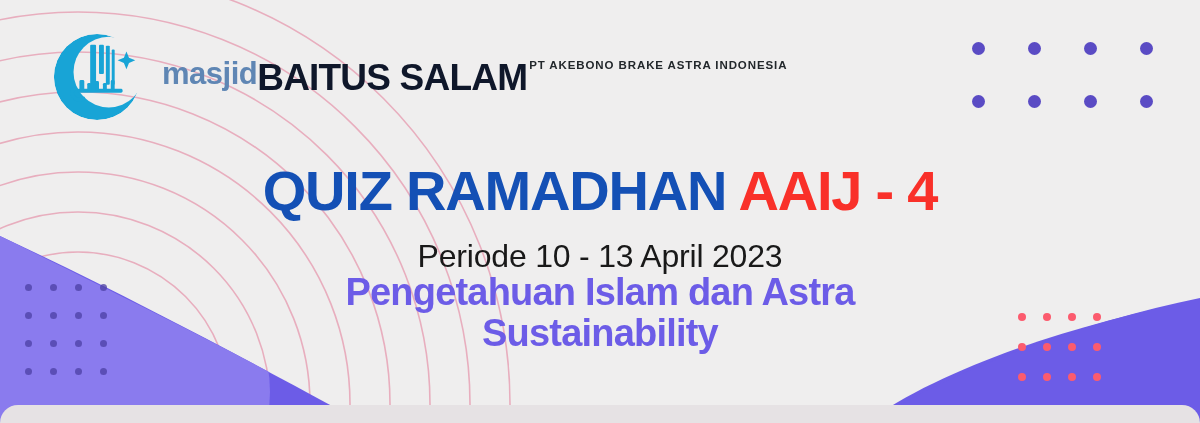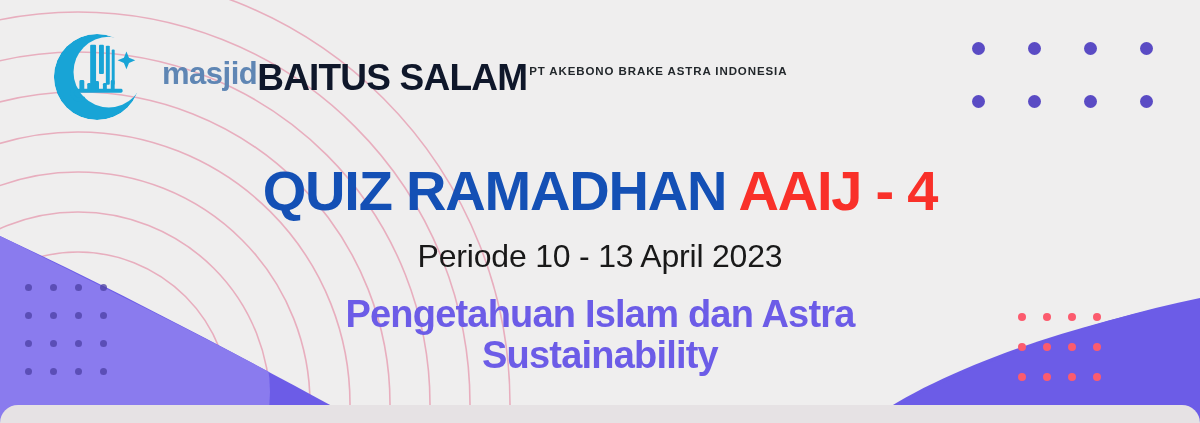--- a/index.html
+++ b/index.html
@@ -106,21 +106,21 @@
     font-weight: 700;
     line-height: 1.02;
     color: #0f172a;
     letter-spacing: -.8px;
   }
   .wm-sub {
     font-size: 11.5px;
     font-weight: 700;
     color: #22272b;
     letter-spacing: .9px;
-    margin-top: 6px;
+    margin-top: 0;
     margin-left: 2px;
   }
 
   
   #headline-block {
     position: absolute;
     top: 163px;
     left: 0;
     width: 1200px;
     text-align: center;
@@ -139,21 +139,20 @@
   #period-line {
     font-size: 32px;
     font-weight: 400;
     color: #191919;
     line-height: 1;
     margin-top: 21px;
     letter-spacing: -.2px;
   }
 
   #theme-lines {
-    margin-top: 22px;
     color: #6c5ce7;
     font-weight: 800;
     font-size: 38px;
     line-height: 1.07;
     letter-spacing: -.8px;
   }
 
   
   #bottom-panel {
     position: absolute;

